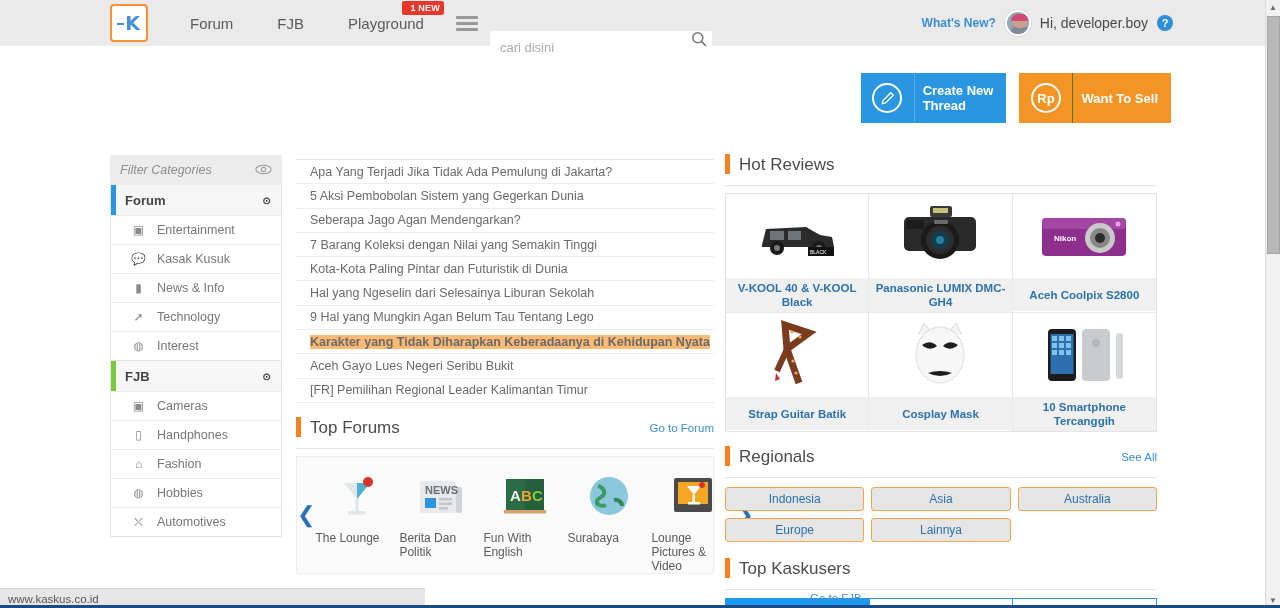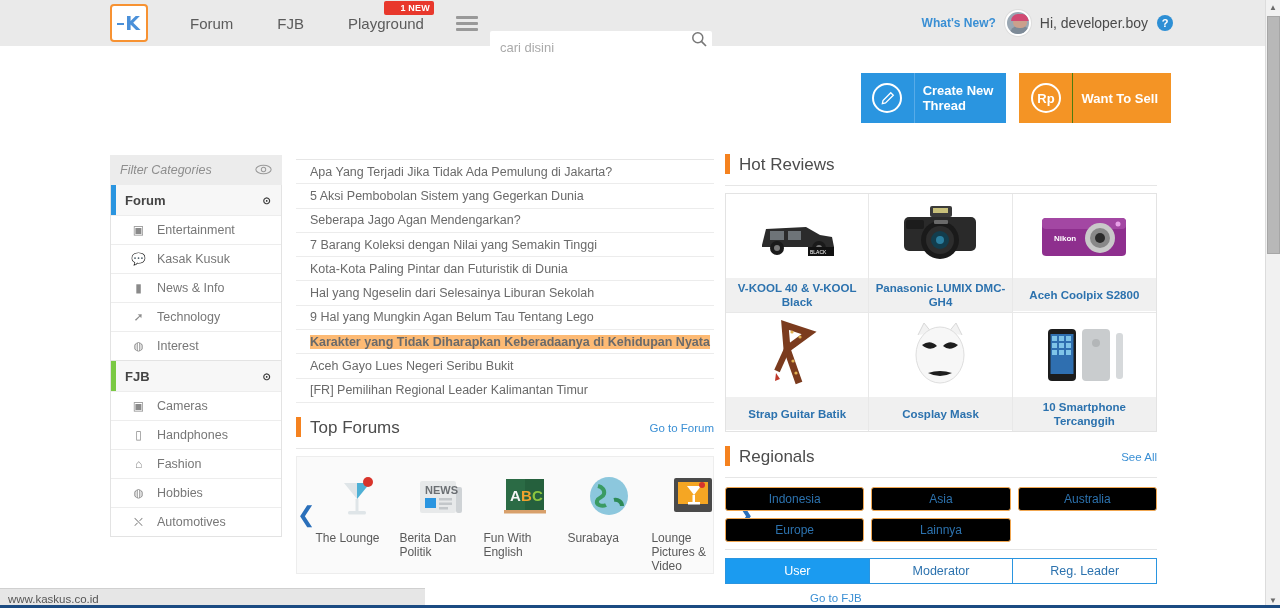--- a/index.html
+++ b/index.html
@@ -25,23 +25,23 @@
     position: relative; flex: none;
   }
   .logo-box .kdash { position: absolute; left: 5px; top: 17px; width: 7px; height: 2px; background: #4a90d9; }
   .logo-box .kchar { position: relative; left: 3px; font-family: "DejaVu Sans", sans-serif; }
   .nav { display: flex; align-items: center; margin-left: 20px; }
   .nav a {
     color: #5b5b5b; text-decoration: none; font-size: 15px;
     padding: 0 22px; position: relative; white-space: nowrap;
   }
   .badge-new {
-    position: absolute; top: -14px; right: 12px;
+    position: absolute; top: -14px; right: 2px;
     background: #e8382c; color: #fff; font-size: 9px; font-weight: bold;
-    padding: 2px 4px 2px 16px; border-radius: 2px; letter-spacing: .2px;
+    padding: 2px 4px 2px 8px; border-radius: 2px; letter-spacing: .2px;
   }
   .hamburger { margin-left: 10px; width: 22px; display: flex; flex-direction: column; gap: 3px; cursor: pointer; }
   .hamburger span { display: block; height: 3px; background: #999; border-radius: 1px; }
   .searchwrap {
     margin-left: 12px; width: 222px; height: 32px; background: #fff;
     display: flex; align-items: flex-start; border-radius: 2px; margin-top: 48px;
   }
   .searchwrap input {
     border: 0; outline: none; flex: 1; height: 100%;
     padding: 0 10px; font-size: 13px; color: #555;
@@ -163,21 +163,21 @@
     align-items: center; justify-content: center; cursor: pointer; user-select: none;
   }
   .forum-items { flex: 1; display: flex; justify-content: space-around; align-items: flex-start; padding-top: 10px; }
   .fitem { width: 84px; cursor: pointer; }
   .fico { height: 62px; display: flex; align-items: center; justify-content: center; }
   .flabel { font-size: 12px; color: #5a5a5a; line-height: 14px; margin-top: 2px; }
 
   
   .reg-grid { display: grid; grid-template-columns: repeat(3, 1fr); gap: 7px; margin-top: 9px; }
   .reg-btn {
-    height: 24px; border: 1px solid #f0a650; background: #000000; border-radius: 3px;
+    height: 24px; border: 1px solid #f0a650; background: #e5e5e5; border-radius: 3px;
     display: flex; align-items: center; justify-content: center;
     font-size: 12px; color: #2c72ae; cursor: pointer;
   }
 
   .tabs { display: flex; margin-top: 8px; }
   .tab {
     flex: 1; height: 26px; display: flex; align-items: center; justify-content: center;
     font-size: 12.5px; border: 1px solid #2a95e0; border-left: none; color: #2c72ae; background: #fff; cursor: pointer;
   }
   .tab:first-child { border-left: 1px solid #2a95e0; background: #1b9bf0; color: #fff; }
@@ -562,20 +562,23 @@
   <div class="sec-rule"></div>
 
   <div class="reg-grid">
     <div class="reg-btn">Indonesia</div>
     <div class="reg-btn">Asia</div>
     <div class="reg-btn">Australia</div>
     <div class="reg-btn">Europe</div>
     <div class="reg-btn">Lainnya</div>
   </div>
 
+  <div class="sec-title" style="margin-top:14px">
+    <span>Top Kaskusers</span>
+  </div>
   <div class="sec-rule"></div>
 
   <div class="tabs">
     <div class="tab">User</div>
     <div class="tab">Moderator</div>
     <div class="tab">Reg. Leader</div>
   </div>
 </div>
 
 <a class="gotofjb" href="#">Go to FJB</a>

